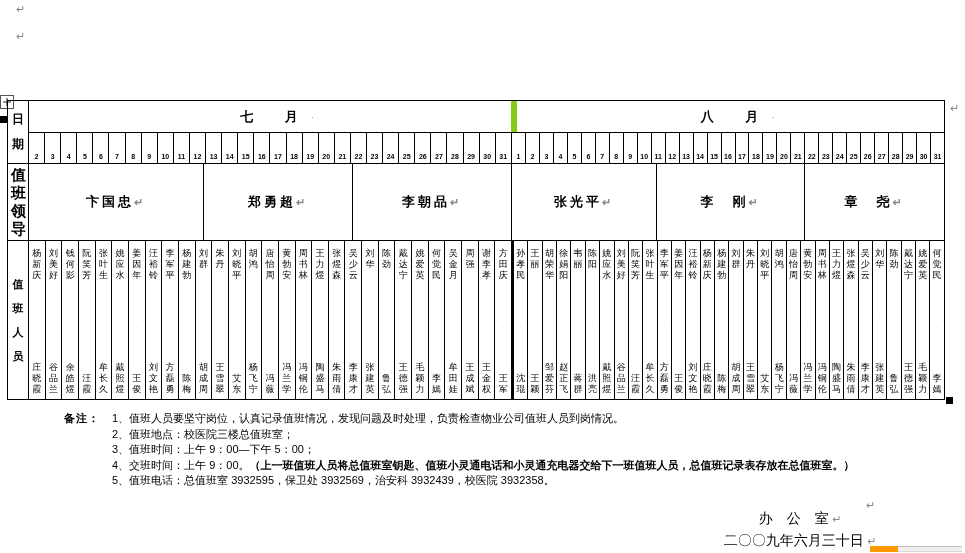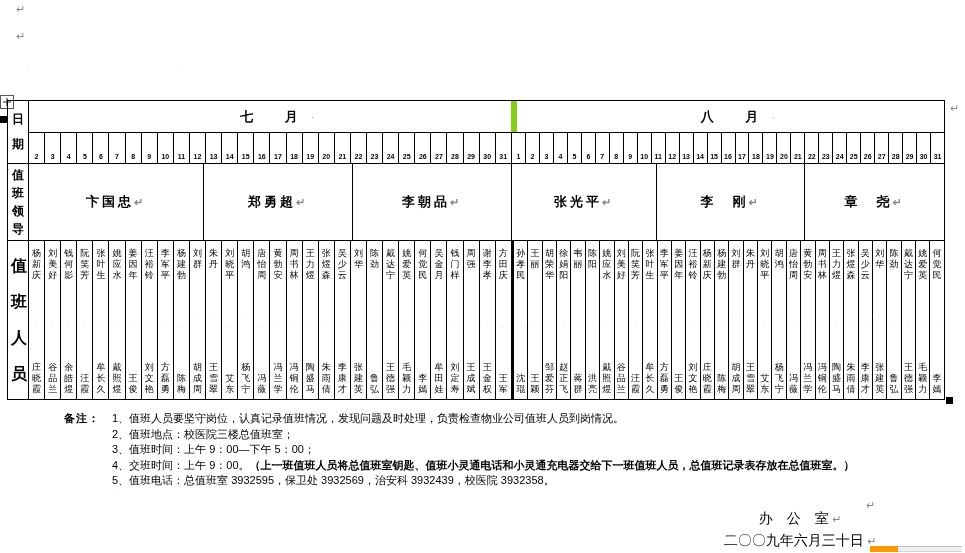--- a/index.html
+++ b/index.html
@@ -13,22 +13,22 @@
   
   .roster { position:absolute; left:7px; top:100px; width:938px; height:300px;
             border:1px solid #000; display:flex; }
   .labelcol { width:23px; border-right:1px solid #000; display:flex; flex-direction:column; }
   .labelcell { display:flex; align-items:center; justify-content:center; }
   .lc1 { height:63px; border-bottom:1px solid #000; }
   .lc2 { height:77px; border-bottom:1px solid #000; }
   .lc3 { flex:1; }
   .vlabel { width:14px; word-break:break-all; text-align:center; font-weight:bold; }
   .vl-date { font-size:12px; line-height:25px; }
-  .vl-lead { font-size:12px; line-height:18px; }
-  .vl-pers { font-size:16px; line-height:36px; }
+  .vl-lead { font-size:15px; line-height:18px; }
+  .vl-pers { font-size:11px; line-height:24px; }
   .maincol { width:915px; display:flex; flex-direction:column; }
   .monthsrow { height:32px; display:flex; border-bottom:1px solid #000; }
   .monthcell { display:flex; align-items:center; justify-content:center;
                font-size:13px; font-weight:bold; }
   .m-july { width:482px; }
   .m-august { width:433px; border-left:6px solid #84cc16; }
   .monthcell .mlabel { letter-spacing:14px; padding-left:14px; }
   .daysrow { height:31px; display:flex; border-bottom:1px solid #000; }
   .dsec { display:flex; }
   .d-july { width:482px; }
@@ -337,25 +337,20 @@
             <span class="vname">何觉民</span>
             <span class="tinymark">·</span>
             <span class="vname">李嫣</span>
           </div>
             <div class="perscell">
             <span class="vname">吴金月</span>
             <span class="tinymark">·</span>
             <span class="vname">牟田娃</span>
           </div>
             <div class="perscell">
-            <span class="vname">钱门样</span>
-            <span class="tinymark">·</span>
-            <span class="vname">刘定寿</span>
-          </div>
-            <div class="perscell">
             <span class="vname">周强</span>
             <span class="tinymark">·</span>
             <span class="vname">王成斌</span>
           </div>
             <div class="perscell">
             <span class="vname">谢李孝</span>
             <span class="tinymark">·</span>
             <span class="vname">王金权</span>
           </div>
             <div class="perscell">

